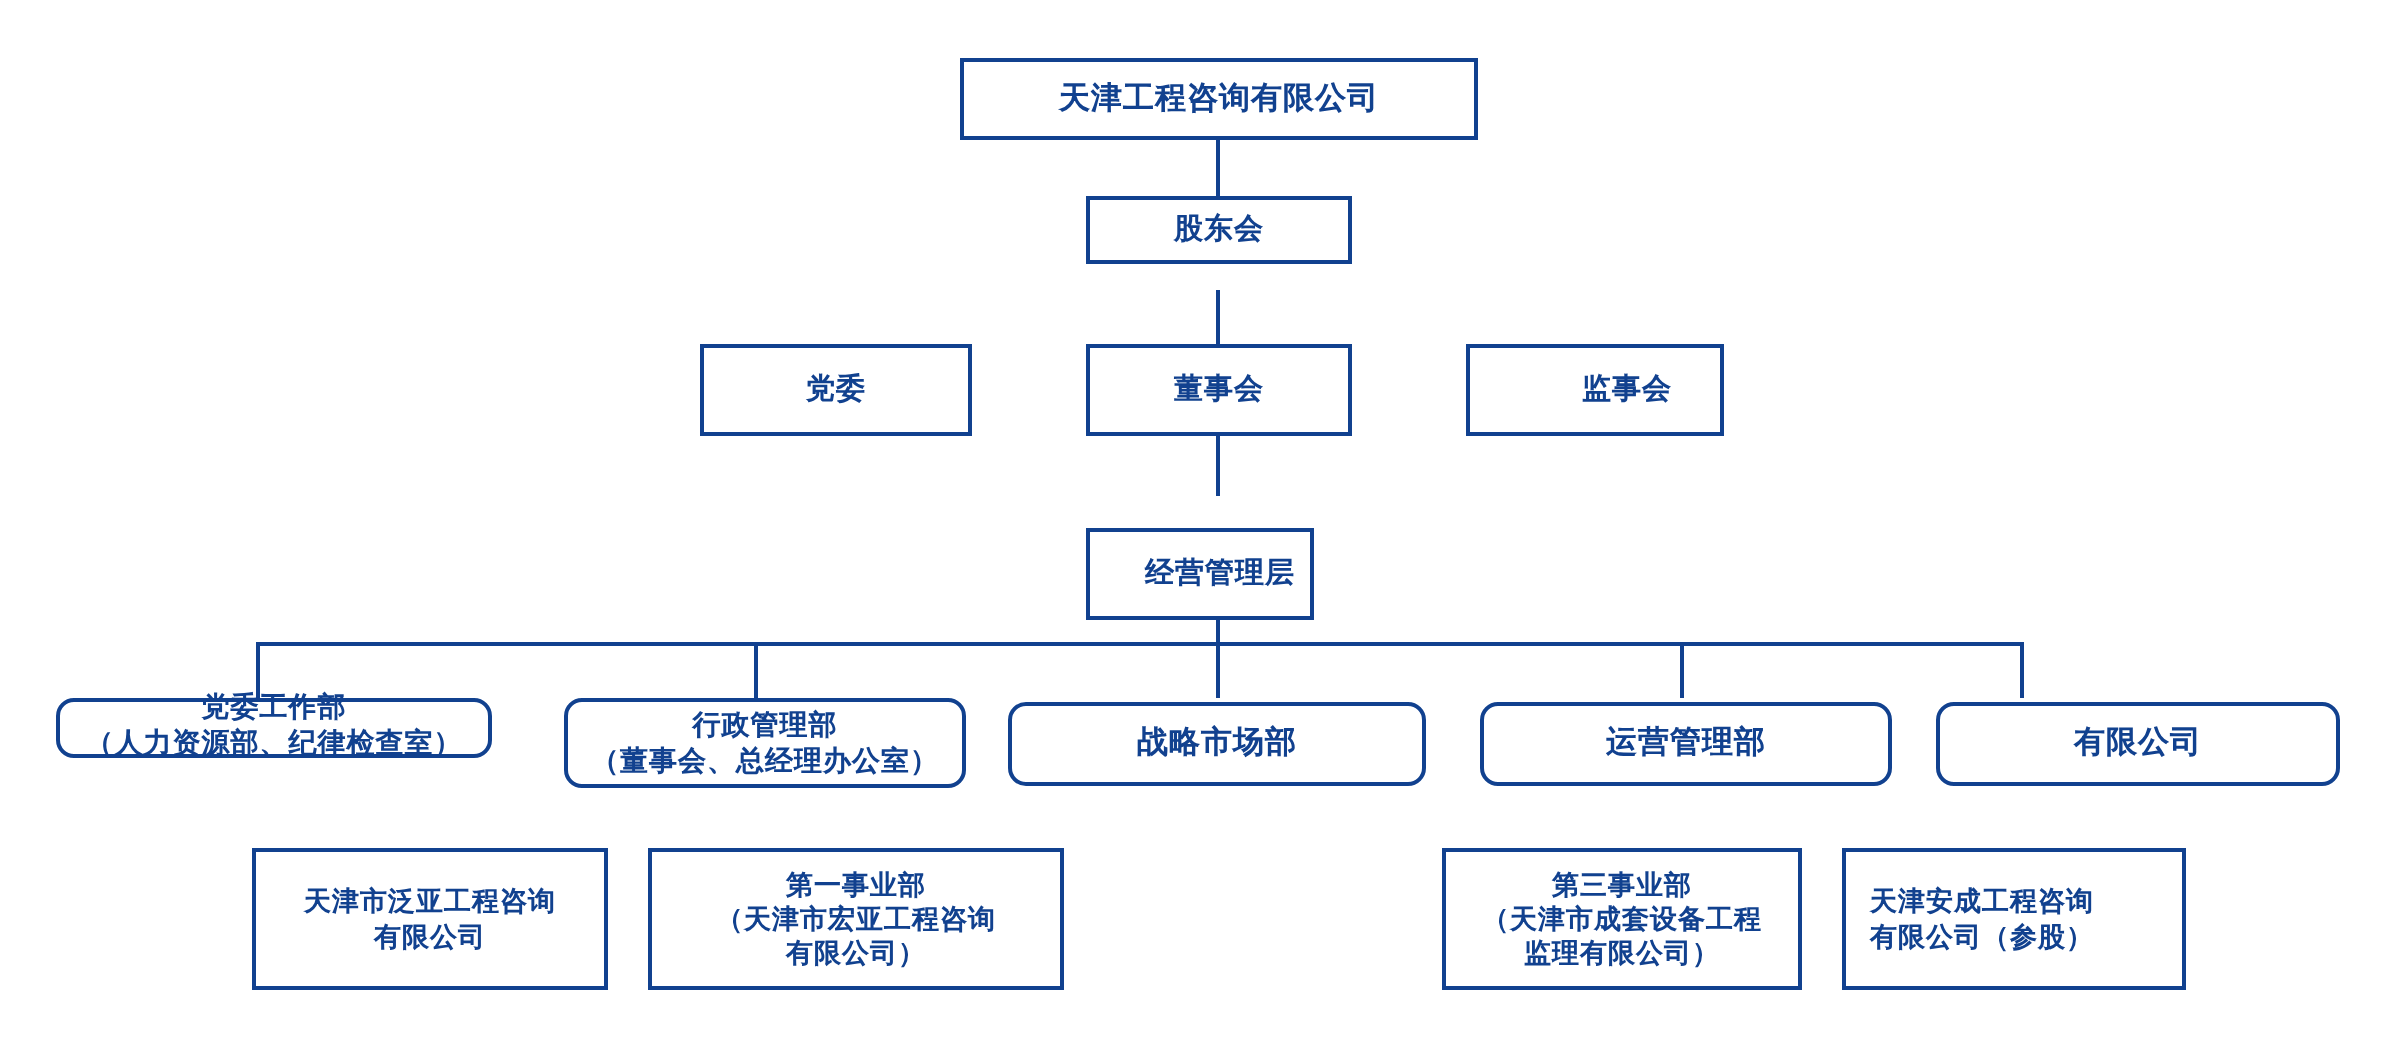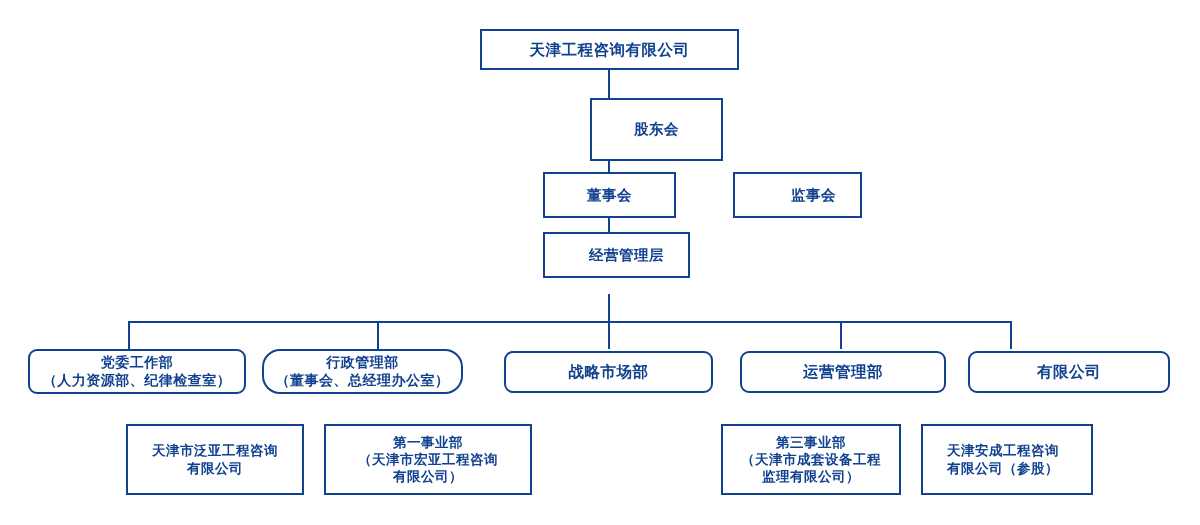--- a/index.html
+++ b/index.html
@@ -28,21 +28,21 @@
     align-items: center;
     justify-content: center;
     text-align: center;
     line-height: 1.28;
     letter-spacing: 0.5px;
   }
   .node.rounded { border-radius: 9px; }
   .node.leftalign {
     justify-content: flex-start;
     text-align: left;
-    padding-left: 24px;
+    padding-left: 12px;
   }
   .node .txt { display: block; white-space: pre-line; }
 
   .lvl1 { font-size: 15.5px; }
   .lvl2 { font-size: 14.5px; }
   .lvl3 { font-size: 14.5px; }
   .lvl4 { font-size: 14.5px; }
   .dept { font-size: 14px; }
   .dept-wide { font-size: 15.5px; }
   .sub  { font-size: 13.5px; }
@@ -72,40 +72,43 @@
   <div class="line vline" style="left:128px; top:321px; height:28px;"></div>
   <div class="line vline" style="left:377px; top:321px; height:28px;"></div>
   <div class="line vline" style="left:608px; top:321px; height:28px;"></div>
   <div class="line vline" style="left:840px; top:321px; height:28px;"></div>
   <div class="line vline" style="left:1010px; top:321px; height:28px;"></div>
 
   <div class="node lvl1" style="left:480px; top:29px; width:259px; height:41px;">
     <span class="txt">天津工程咨询有限公司</span>
   </div>
 
-  <div class="node lvl2" style="left:543px; top:98px; width:133px; height:63px;margin-left:47px;">
+  <div class="node lvl2" style="left:543px; top:98px; width:133px; height:34px;">
     <span class="txt">股东会</span>
   </div>
 
+  <div class="node lvl3" style="left:350px; top:172px; width:136px; height:46px;">
+    <span class="txt">党委</span>
+  </div>
   <div class="node lvl3" style="left:543px; top:172px; width:133px; height:46px;">
     <span class="txt">董事会</span>
   </div>
   <div class="node lvl3" style="left:733px; top:172px; width:129px; height:46px;padding-left:32px;">
     <span class="txt">监事会</span>
   </div>
 
-  <div class="node lvl4" style="left:543px; top:232px; width:147px; height:46px;padding-left:20px;">
+  <div class="node lvl4" style="left:543px; top:264px; width:114px; height:46px;padding-left:20px;">
     <span class="txt">经营管理层</span>
   </div>
 
-  <div class="node rounded dept" style="left:28px; top:349px; width:218px; height:45px;font-family:Liberation Serif, serif;">
+  <div class="node rounded dept" style="left:28px; top:349px; width:218px; height:30px;font-family:Liberation Serif, serif;">
     <span class="txt">党委工作部
 （人力资源部、纪律检查室）</span>
   </div>
-  <div class="node rounded dept" style="left:262px; top:349px; width:201px; height:45px;border-radius:18px;">
+  <div class="node rounded dept" style="left:282px; top:349px; width:201px; height:45px;">
     <span class="txt">行政管理部
 （董事会、总经理办公室）</span>
   </div>
   <div class="node rounded dept-wide" style="left:504px; top:351px; width:209px; height:42px;">
     <span class="txt">战略市场部</span>
   </div>
   <div class="node rounded dept-wide" style="left:740px; top:351px; width:206px; height:42px;">
     <span class="txt">运营管理部</span>
   </div>
   <div class="node rounded dept-wide" style="left:968px; top:351px; width:202px; height:42px;">

